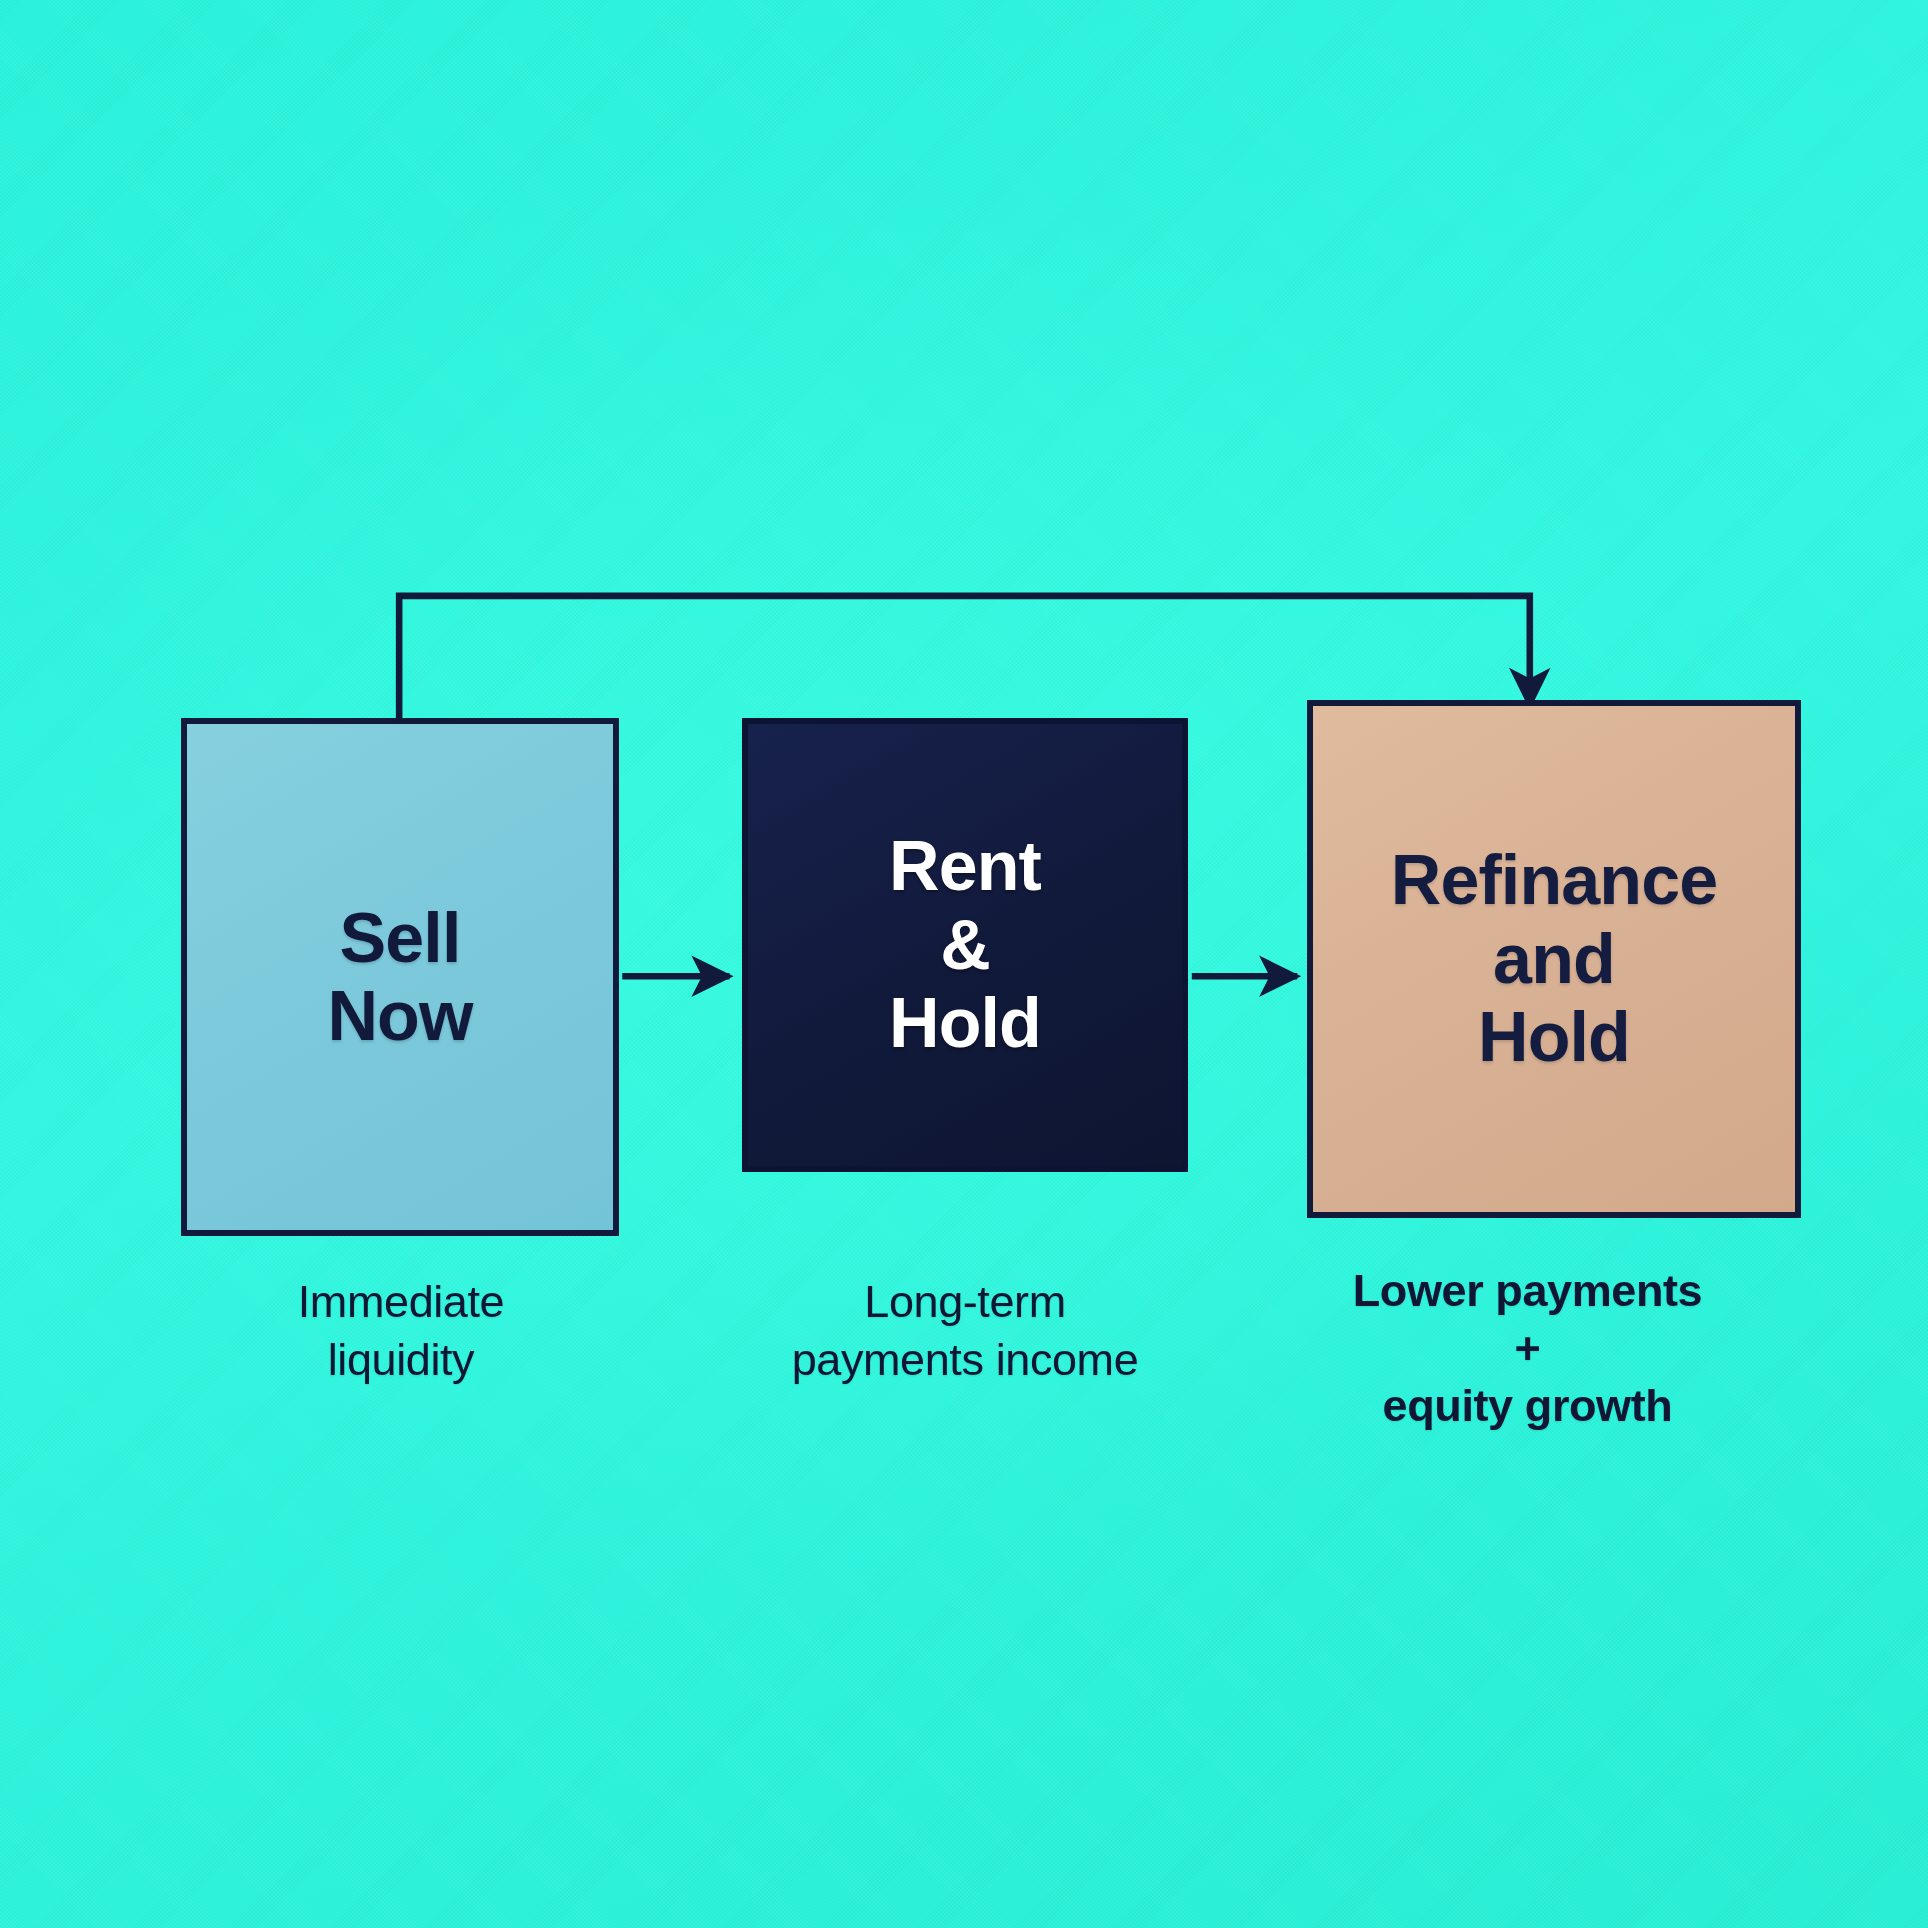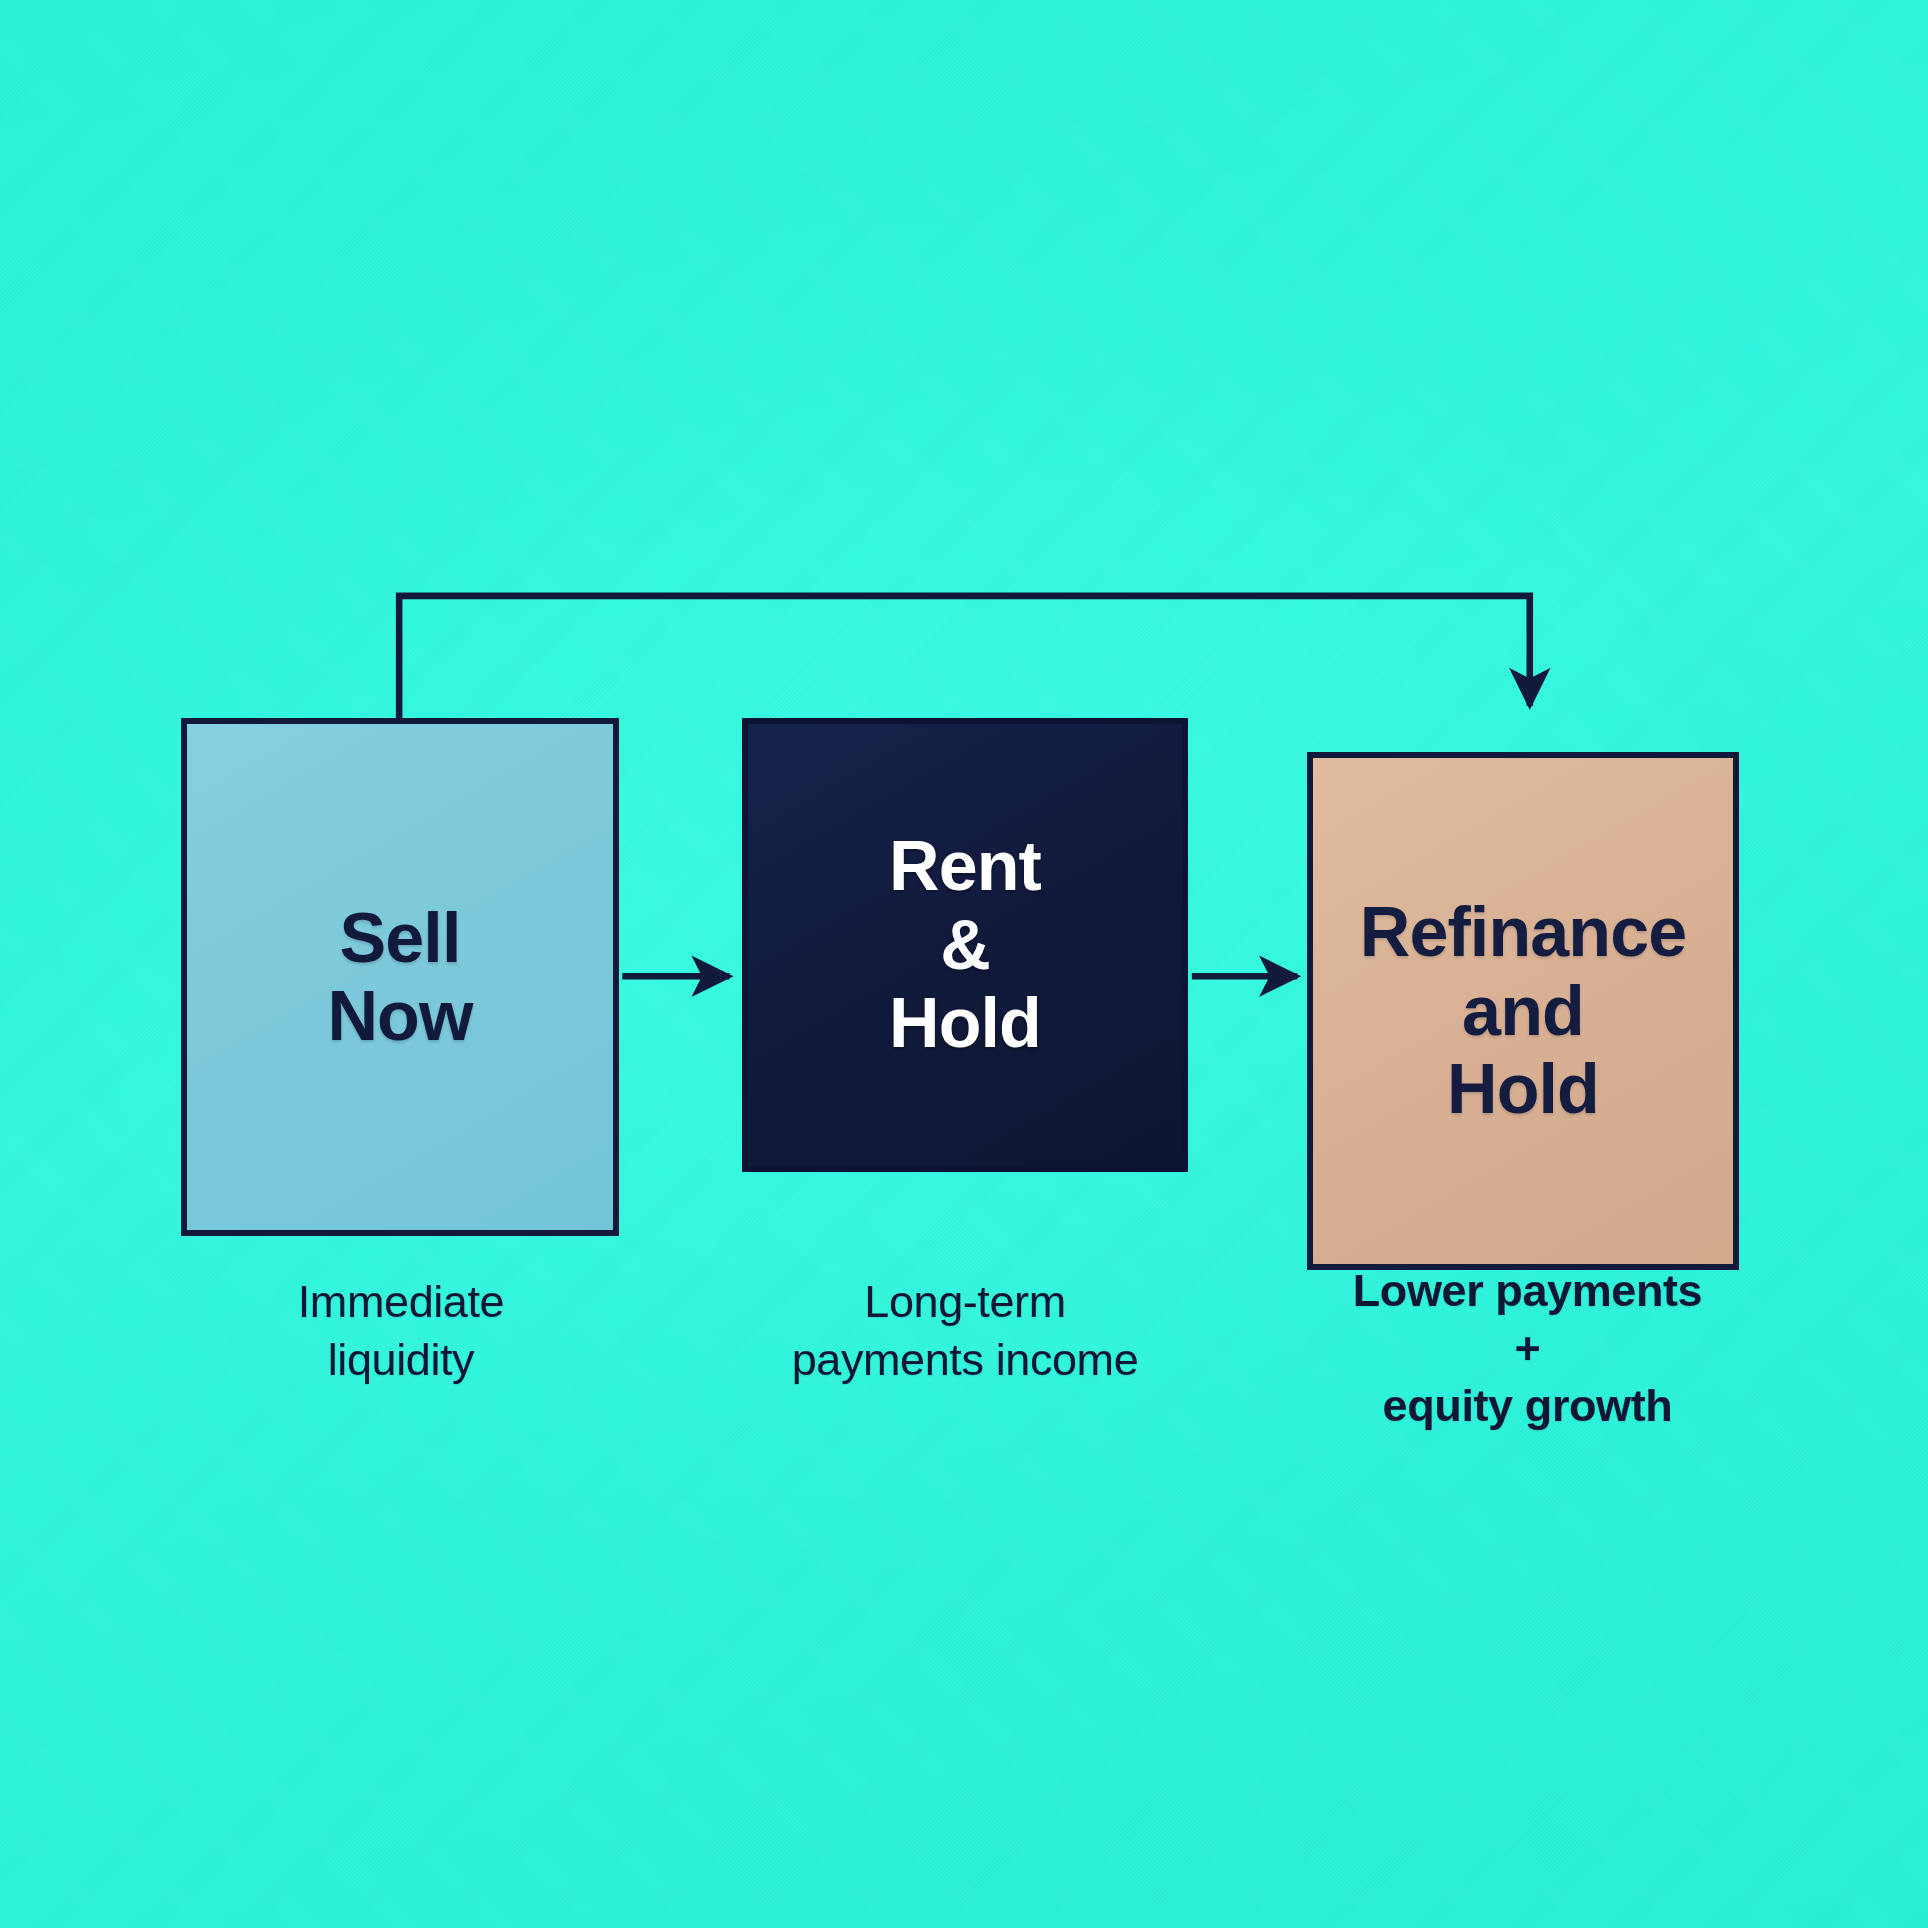--- a/index.html
+++ b/index.html
@@ -84,22 +84,22 @@
     background: linear-gradient(150deg, #17224C 0%, #121A3C 50%, #0E1531 100%);
     border-color: #0D1433;
   }
   #node-rent .node-label {
     color: #FFFFFF;
     text-shadow: 0 1.9px 3.8px rgba(0,0,0,0.35);
   }
 
   #node-refi {
     left: 1307px;
-    top: 752px;
-    width: 432px;
+    top: 700px;
+    width: 494px;
     height: 518px;
     background: linear-gradient(150deg, #E0BB9D 0%, #D8B093 52%, #D2A98B 100%);
   }
   #node-refi .node-label {
     color: #141C40;
     text-shadow: 0 1.9px 2.8px rgba(10,16,45,0.16);
   }
 
   .caption {
     position: absolute;

